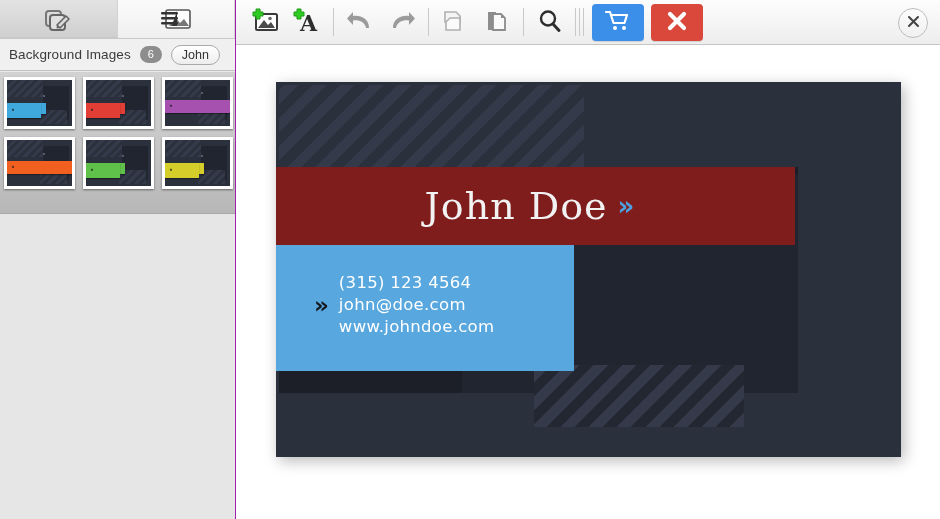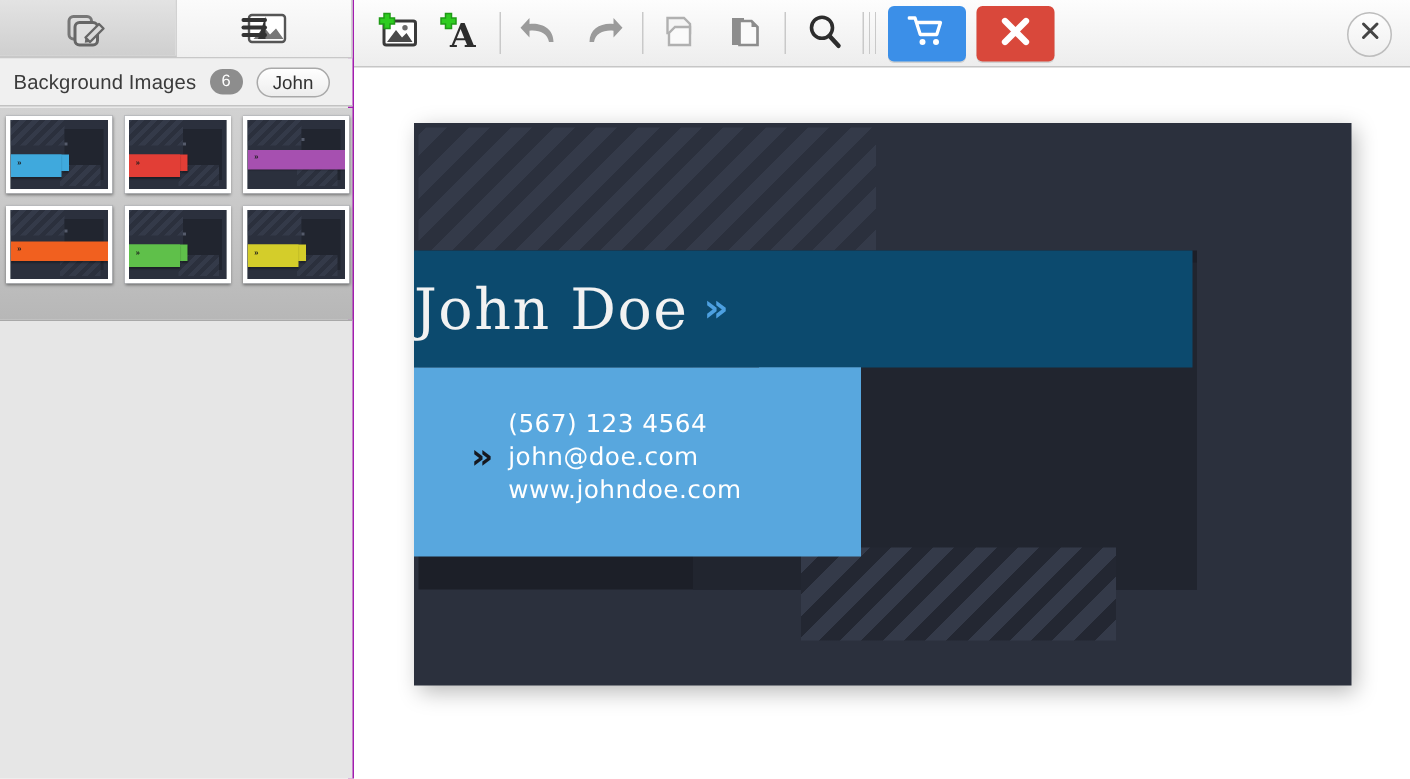--- a/index.html
+++ b/index.html
@@ -8,21 +8,21 @@
     background:#ffffff;
     font-family:"Liberation Sans",sans-serif;
     -webkit-font-smoothing:antialiased;
   }
   .app{position:relative;width:940px;height:519px;}
 
   
   .left-panel{
     position:absolute;left:0;top:0;width:236px;height:519px;
     background:#e9e9e9;
-    border-right:4px solid #a21caf;
+    border-right:1px solid #a21caf;
     box-sizing:border-box;
   }
   .tabs{
     position:absolute;left:0;top:0;width:235px;height:38px;
     display:flex;
     background:#f4f4f4;
     border-bottom:1px solid #c8c8c8;
   }
   .tab{
     flex:1;display:flex;align-items:center;justify-content:center;
@@ -159,22 +159,22 @@
   .c-dark-big{
     position:absolute;left:3px;top:85px;width:519px;height:226px;
     background:#1c1f28;
   }
   .c-stripes-bot{
     position:absolute;left:258px;top:283px;width:210px;height:62px;
     background:repeating-linear-gradient(-45deg,#343a49 0 10px,#232732 10px 20px);
   }
   .c-name-band{
     position:absolute;left:0;top:85px;width:519px;height:78px;
-    background:#0c4a6e;
-    display:flex;align-items:center;justify-content:flex-start;
+    background:#7f1d1d;
+    display:flex;align-items:center;justify-content:center;
     padding-right:12px;box-sizing:border-box;
   }
   .c-name{
     font-family:"DejaVu Serif",serif;
     font-size:38px;color:#f2f2f2;letter-spacing:1px;
     white-space:nowrap;
   }
   .c-name-chev{
     color:#4da0e0;font-size:26px;margin-left:10px;font-weight:bold;
     font-family:"DejaVu Sans",sans-serif;
@@ -421,21 +421,21 @@
         <span class="c-name">John Doe</span>
         <span class="c-name-chev">»</span>
       </div>
 
       <div class="c-blue"></div>
       <div class="c-blue-notch"></div>
 
       <div class="c-contact">
         <span class="c-contact-chev">»</span>
         <div class="c-contact-lines">
-          <div>(567) 123 4564</div>
+          <div>(315) 123 4564</div>
           <div>john@doe.com</div>
           <div>www.johndoe.com</div>
         </div>
       </div>
 
     </div>
   </div>
 
 </div>
 

